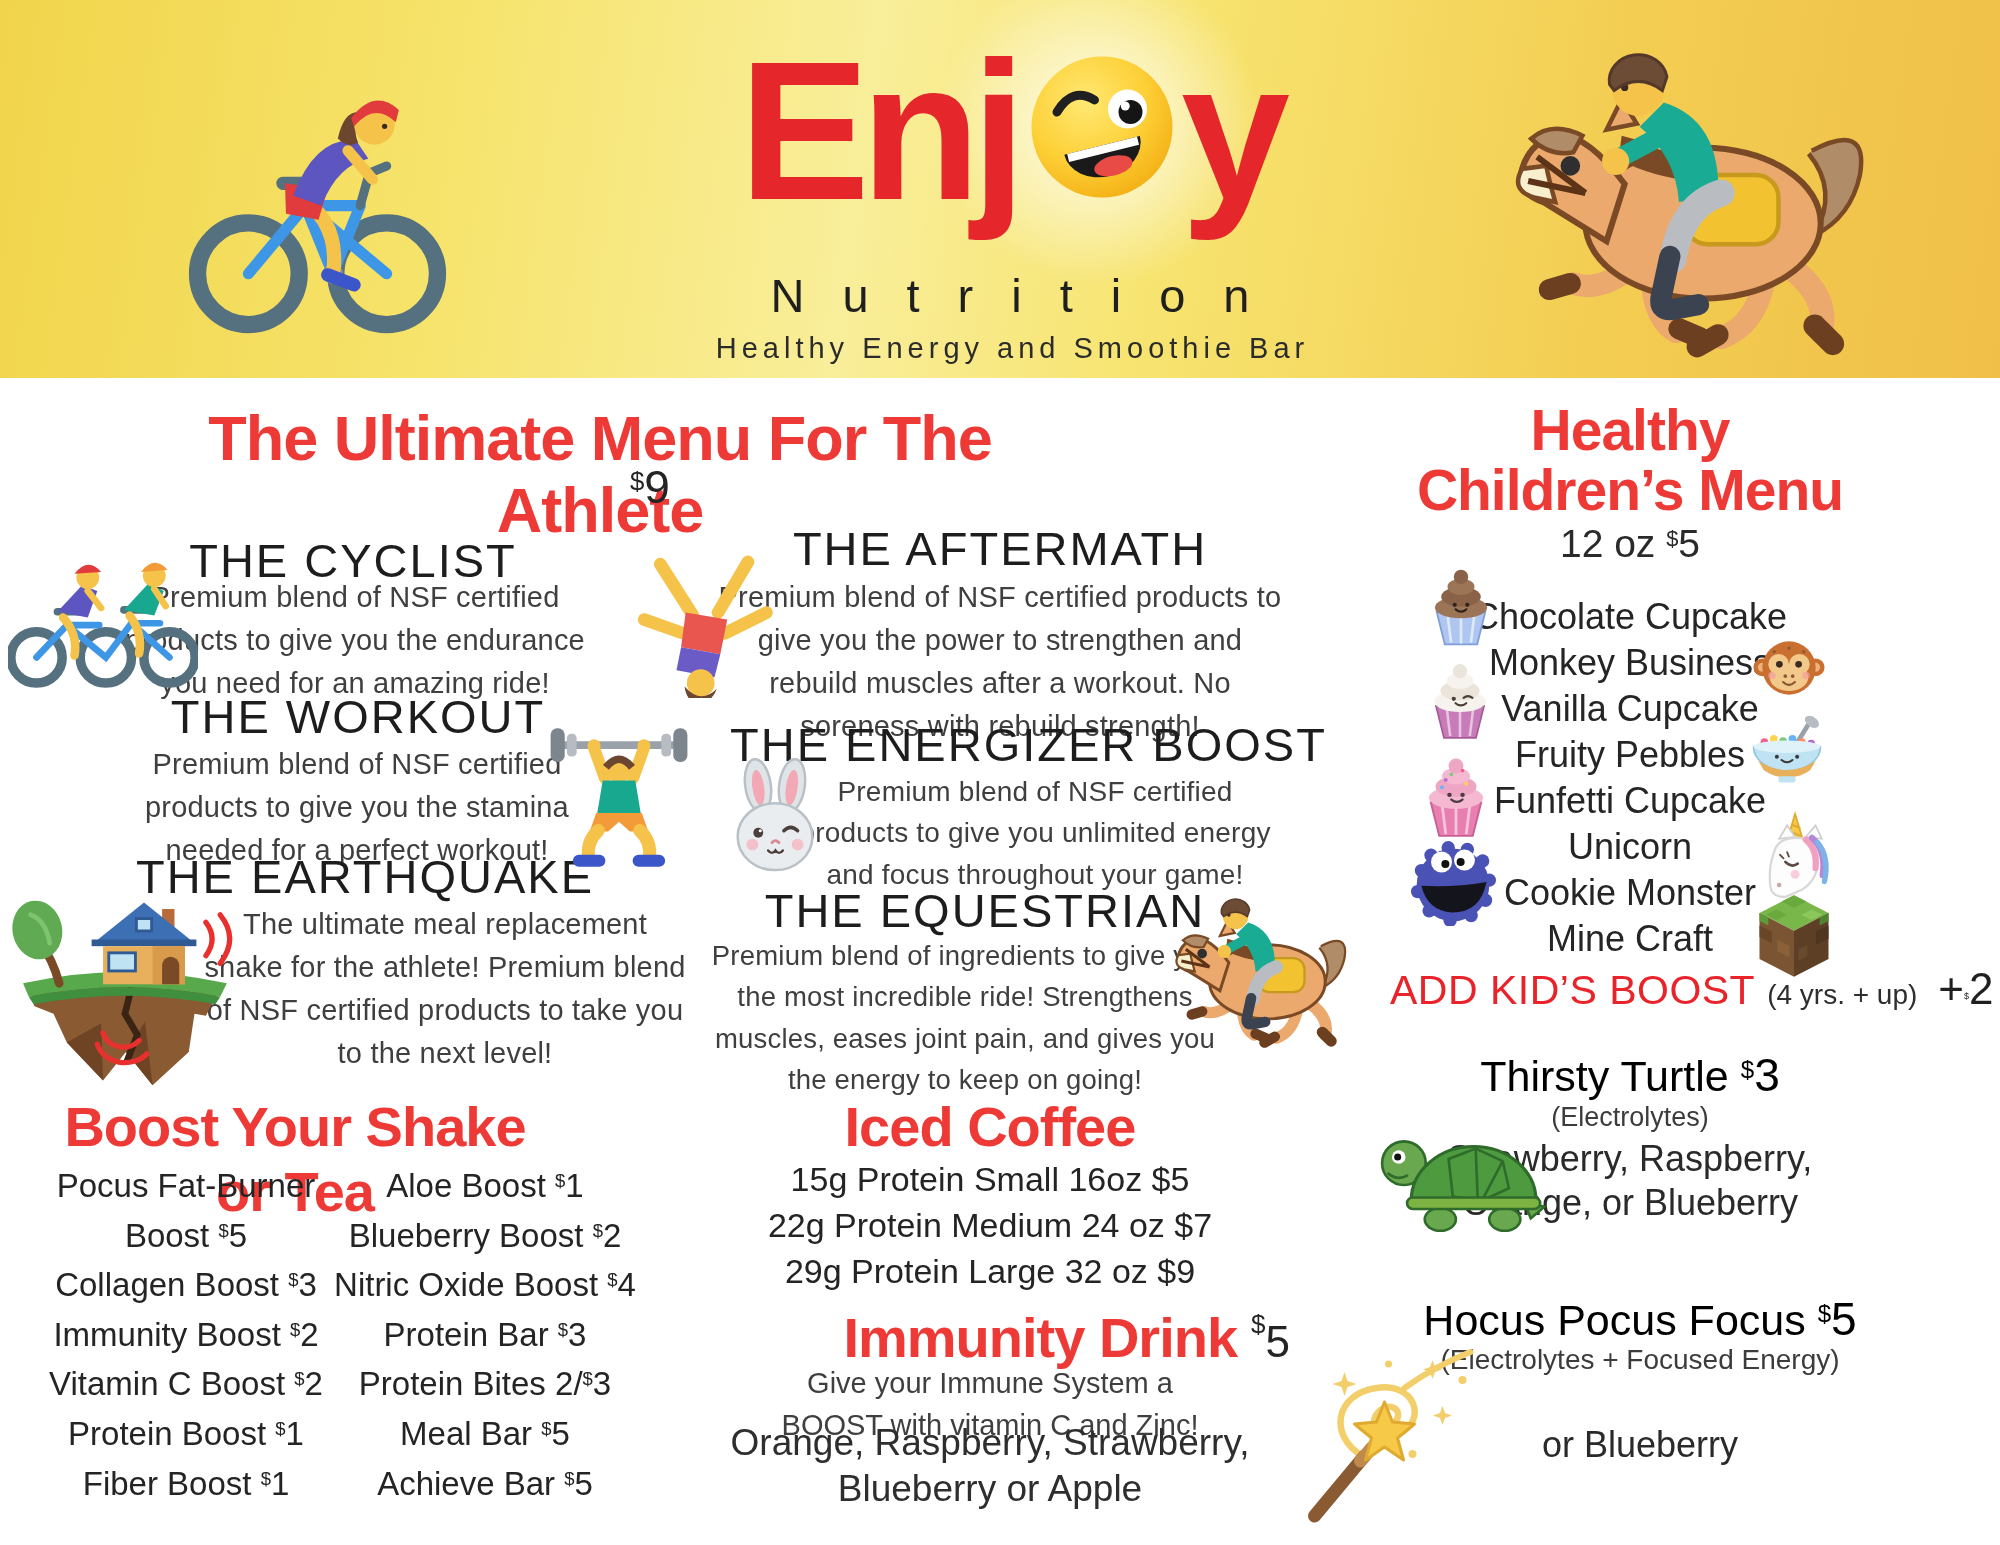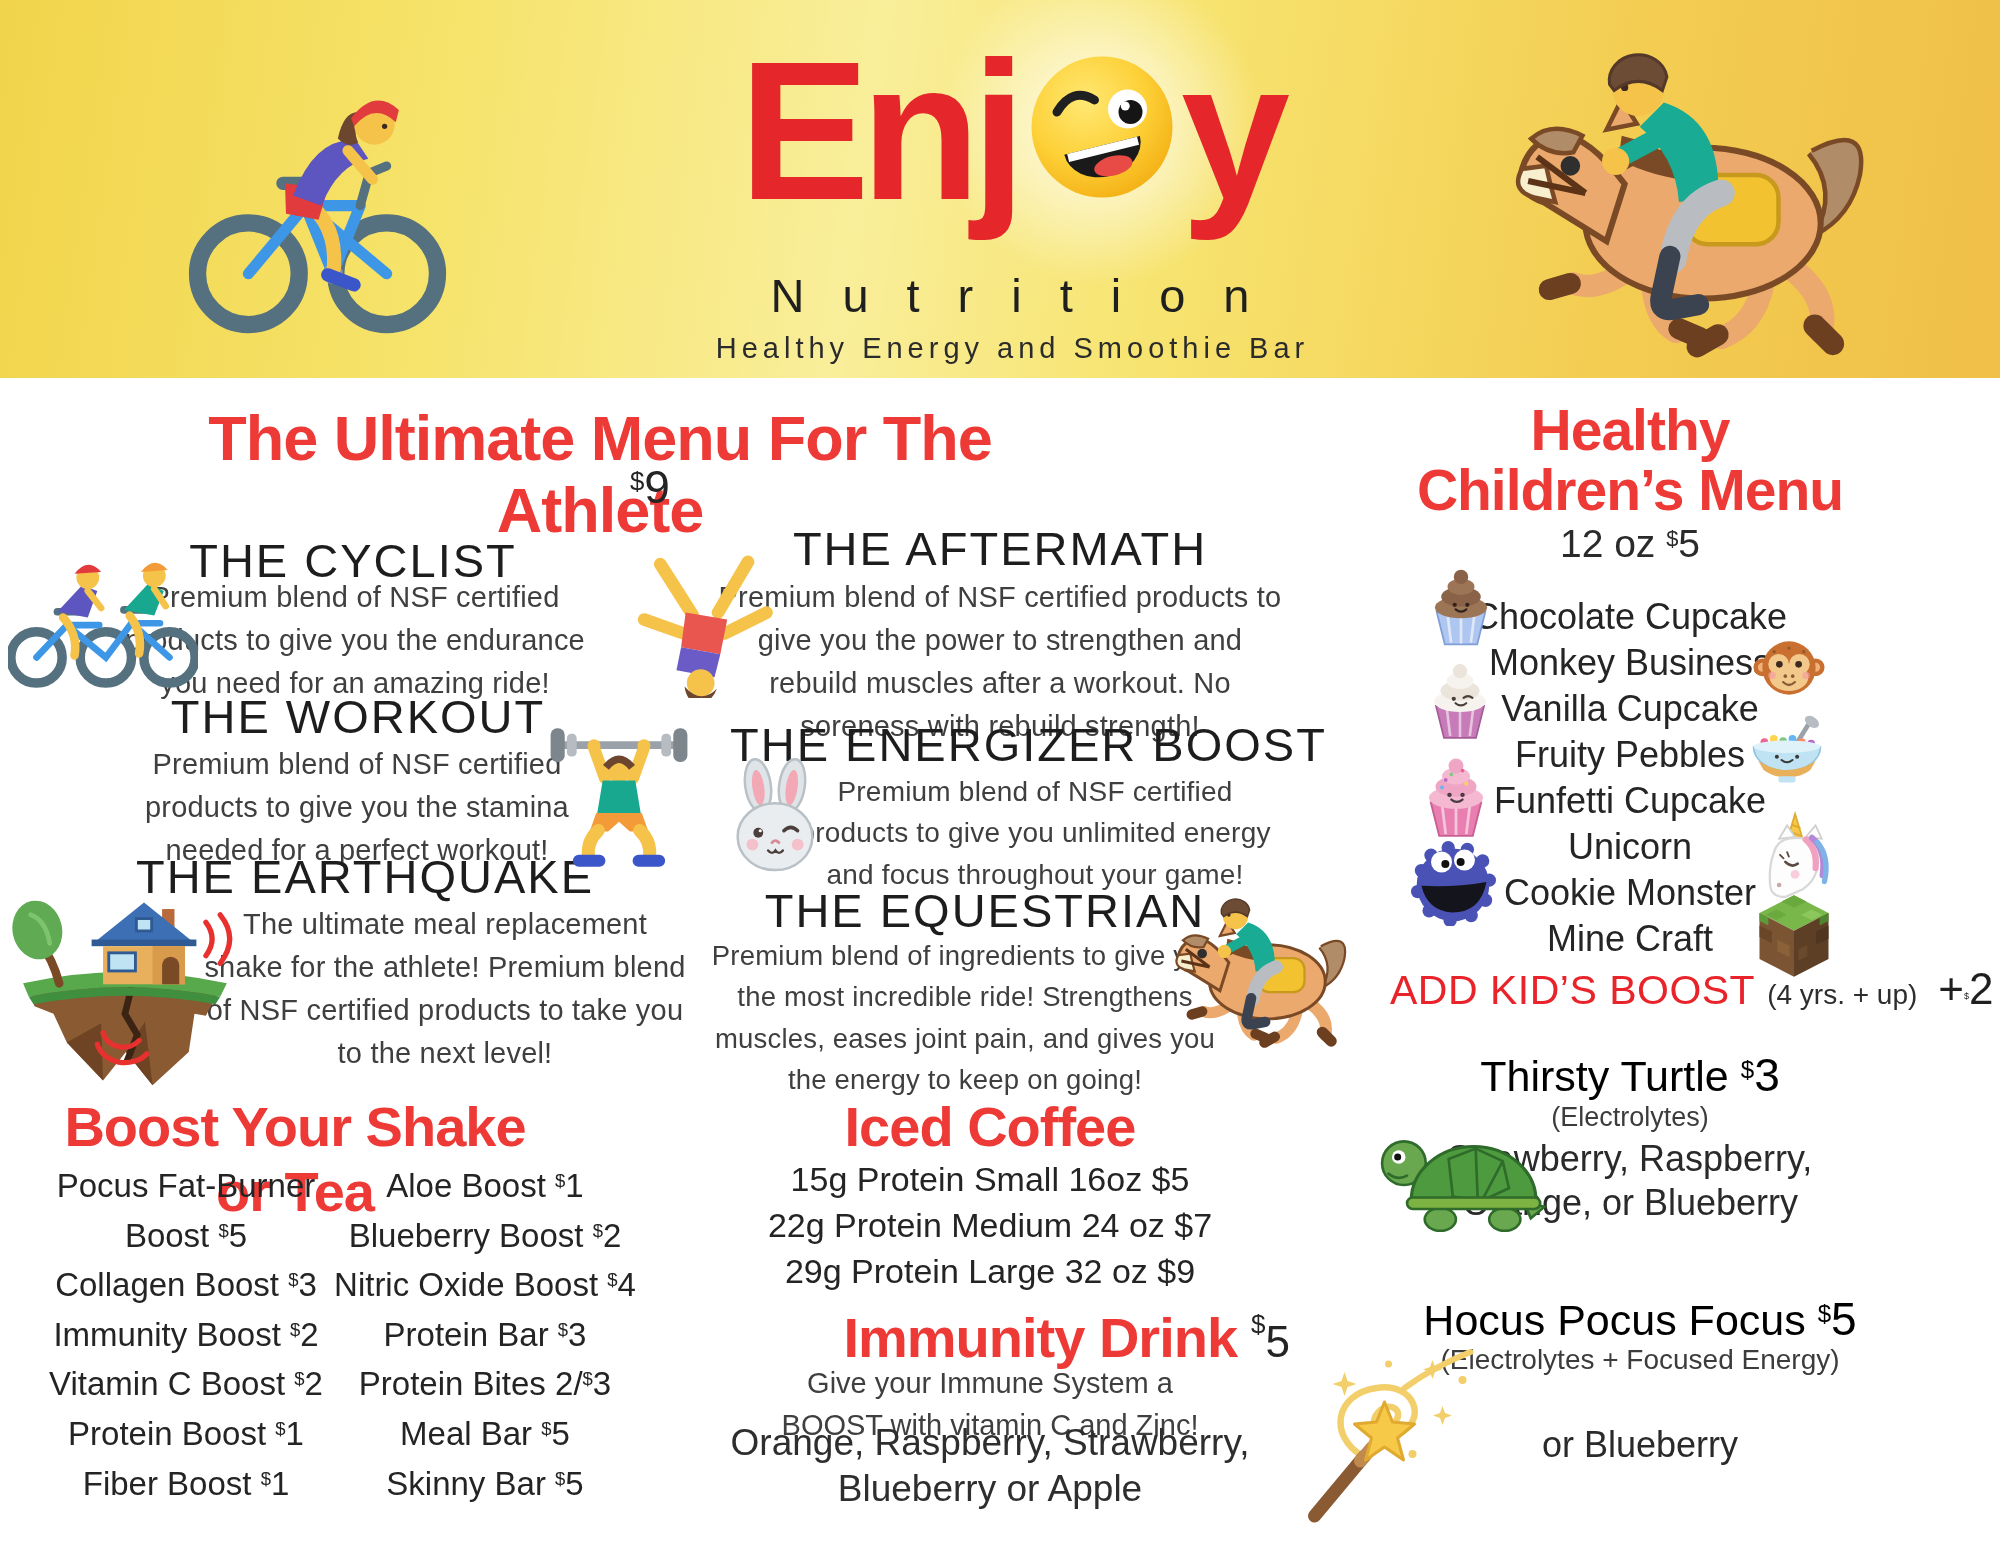--- a/index.html
+++ b/index.html
@@ -309,21 +309,21 @@
     <div class="b-row"><span>Blueberry Boost </span><sup class="cur">$</sup><span>2</span></div>
 
     <div class="b-row"><span>Nitric Oxide Boost </span><sup class="cur">$</sup><span>4</span></div>
 
     <div class="b-row"><span>Protein Bar </span><sup class="cur">$</sup><span>3</span></div>
 
     <div class="b-row"><span>Protein Bites 2/</span><sup class="cur">$</sup><span>3</span></div>
 
     <div class="b-row"><span>Meal Bar </span><sup class="cur">$</sup><span>5</span></div>
 
-    <div class="b-row"><span>Skinny Bar </span><sup class="cur">$</sup><span>5</span></div>
+    <div class="b-row"><span>Achieve Bar </span><sup class="cur">$</sup><span>5</span></div>
   </div>
 
   <div class="abs red-title t-ice">Iced Coffee</div>
   <div class="abs ice-lines">
     <div class="i-row">15g Protein Small 16oz $5</div>
 
     <div class="i-row">22g Protein Medium 24 oz $7</div>
 
     <div class="i-row">29g Protein Large 32 oz $9</div>
   </div>

